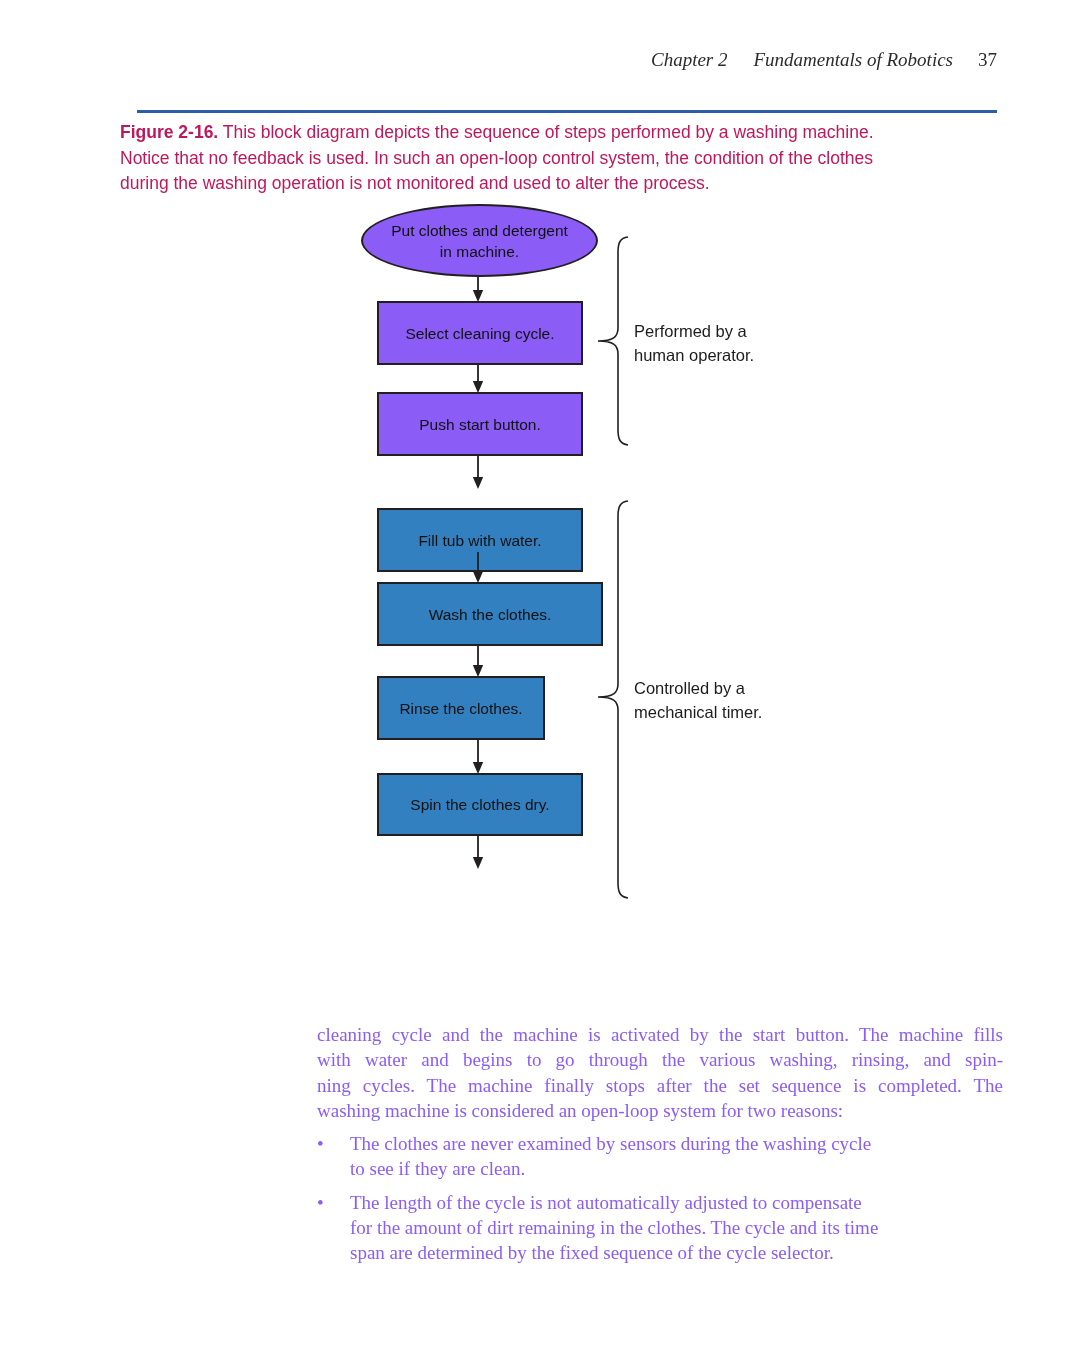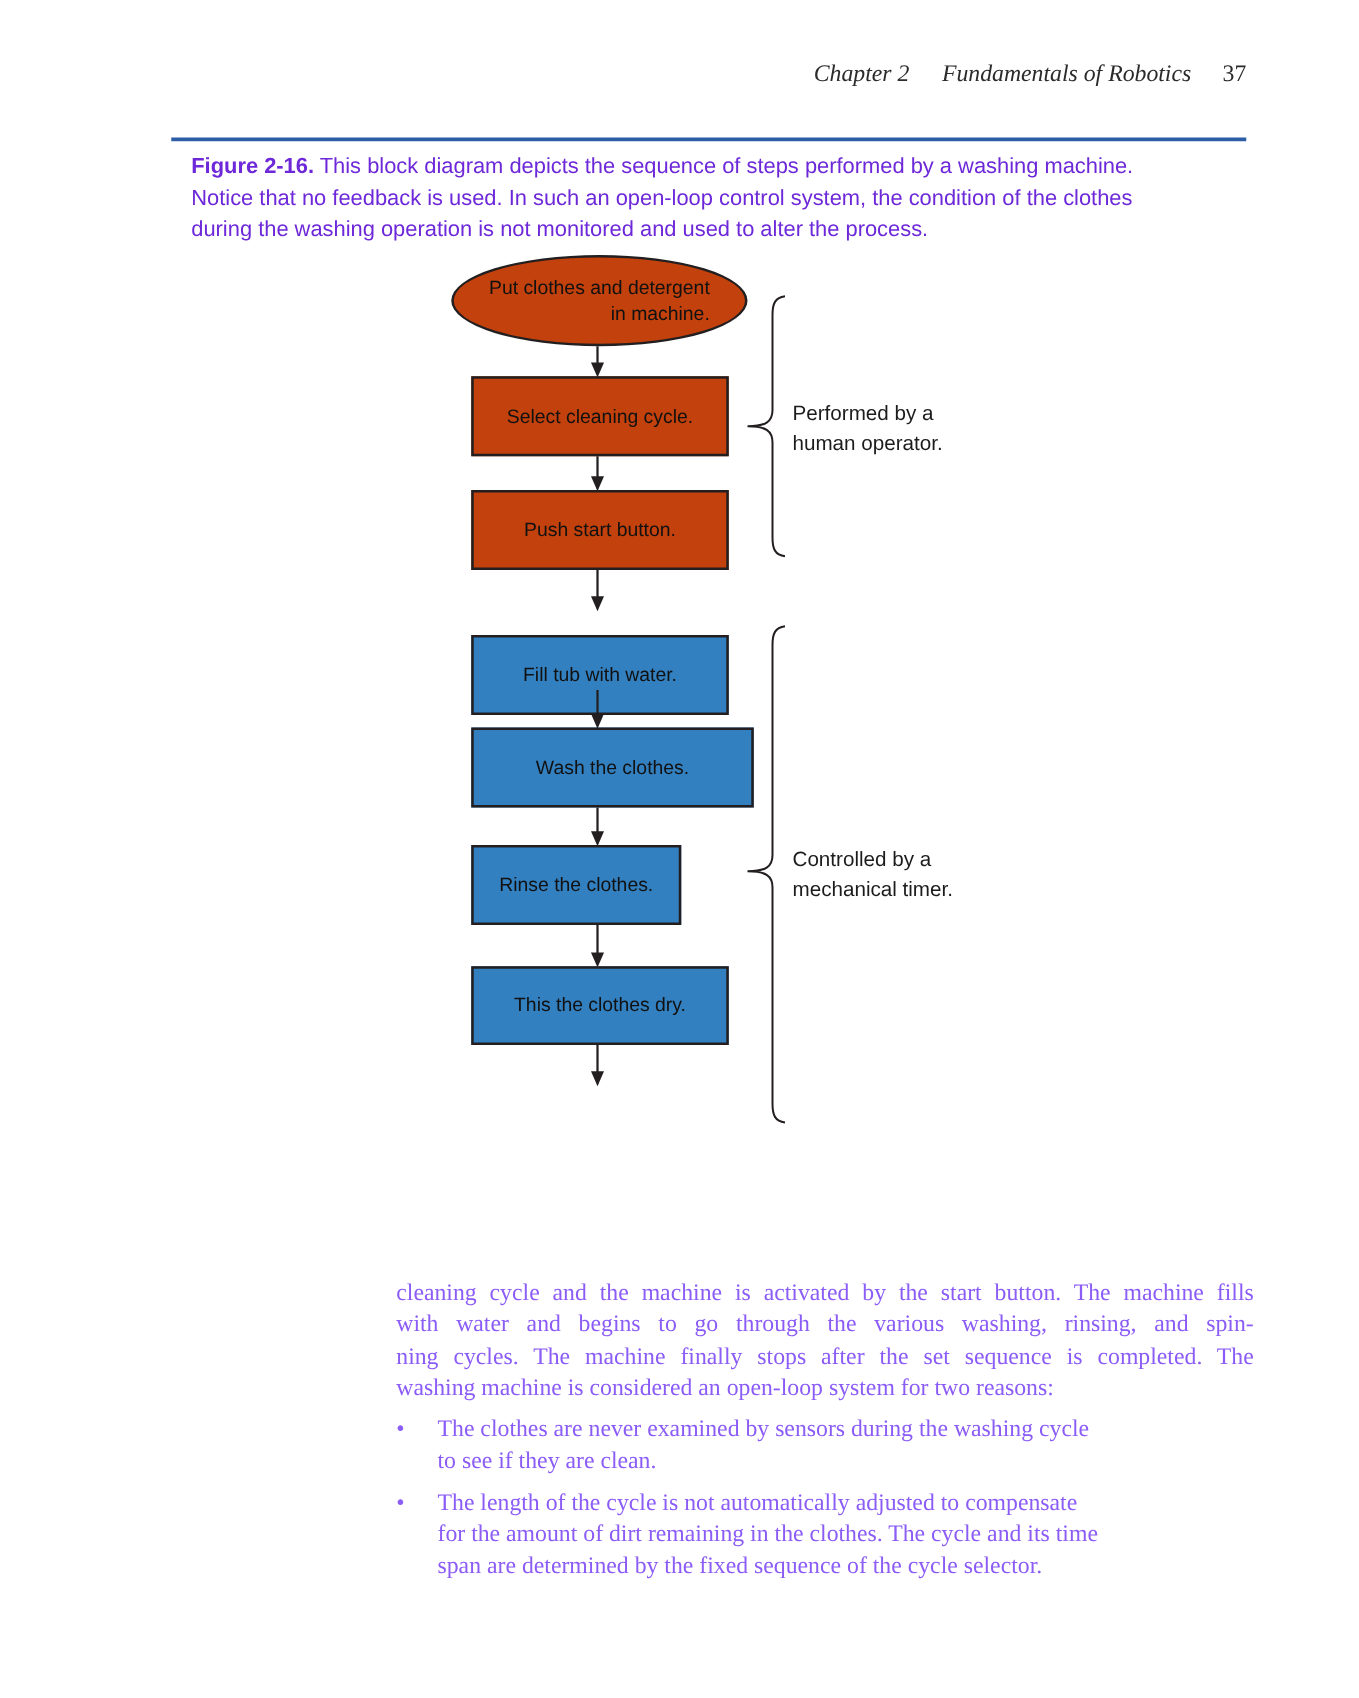--- a/index.html
+++ b/index.html
@@ -24,37 +24,37 @@
   .running-head .pageno { margin-left: 25px; font-style: normal; }
 
   
   .rule {
     position: absolute; left: 137px; top: 110px;
     width: 860px; height: 3px; background: #2e5da7;
   }
 
   
   .caption {
-    position: absolute; left: 153px; top: 120px; width: 835px;
-    font-size: 17.5px; line-height: 25.5px; color: #6d28d9;
+    position: absolute; left: 120px; top: 120px; width: 835px;
+    font-size: 17.5px; line-height: 25.5px; color: #be185d;
   }
   .caption .cap-label { font-weight: bold; }
 
   
   .diagram { position: absolute; left: 0; top: 0; width: 1087px; height: 1358px; }
   .node {
     position: absolute;
     display: flex; align-items: center; justify-content: center;
     text-align: center;
     border: 2px solid #231f20;
     box-sizing: border-box;
     font-size: 15.5px; line-height: 21px; color: #111111;
     white-space: pre-line;
   }
-  .node.human { background: #c2410c; text-align: right; }
+  .node.human { background: #8b5cf6; }
   .node.timer { background: #3380c0; }
   .node.ellipse { border-radius: 50%; }
 
   .n-start  { left: 361px; top: 204px; width: 237px; height: 73px; }
   .n-select { left: 377px; top: 301px; width: 206px; height: 64px; }
   .n-push   { left: 377px; top: 392px; width: 206px; height: 64px; }
   .n-fill   { left: 377px; top: 508px; width: 206px; height: 64px; }
   .n-wash   { left: 377px; top: 582px; width: 226px; height: 64px; }
   .n-rinse  { left: 377px; top: 676px; width: 168px; height: 64px; }
   .n-spin   { left: 377px; top: 773px; width: 206px; height: 63px; }
@@ -103,21 +103,21 @@
 
   <div class="diagram">
 
     <div class="node ellipse human n-start">Put clothes and detergent
 in machine.</div>
     <div class="node human n-select">Select cleaning cycle.</div>
     <div class="node human n-push">Push start button.</div>
     <div class="node timer n-fill">Fill tub with water.</div>
     <div class="node timer n-wash">Wash the clothes.</div>
     <div class="node timer n-rinse">Rinse the clothes.</div>
-    <div class="node timer n-spin">This the clothes dry.</div>
+    <div class="node timer n-spin">Spin the clothes dry.</div>
 
     <svg class="overlay" width="1087" height="1358" viewBox="0 0 1087 1358">
       <g stroke="#231f20" stroke-width="1.8" fill="#231f20">
         <g>
             <line x1="478" y1="277" x2="478" y2="292"></line>
             <polygon points="478,302 472.8,290 483.2,290" stroke="none"></polygon>
           </g>
         <g>
             <line x1="478" y1="365" x2="478" y2="383"></line>
             <polygon points="478,393 472.8,381 483.2,381" stroke="none"></polygon>

